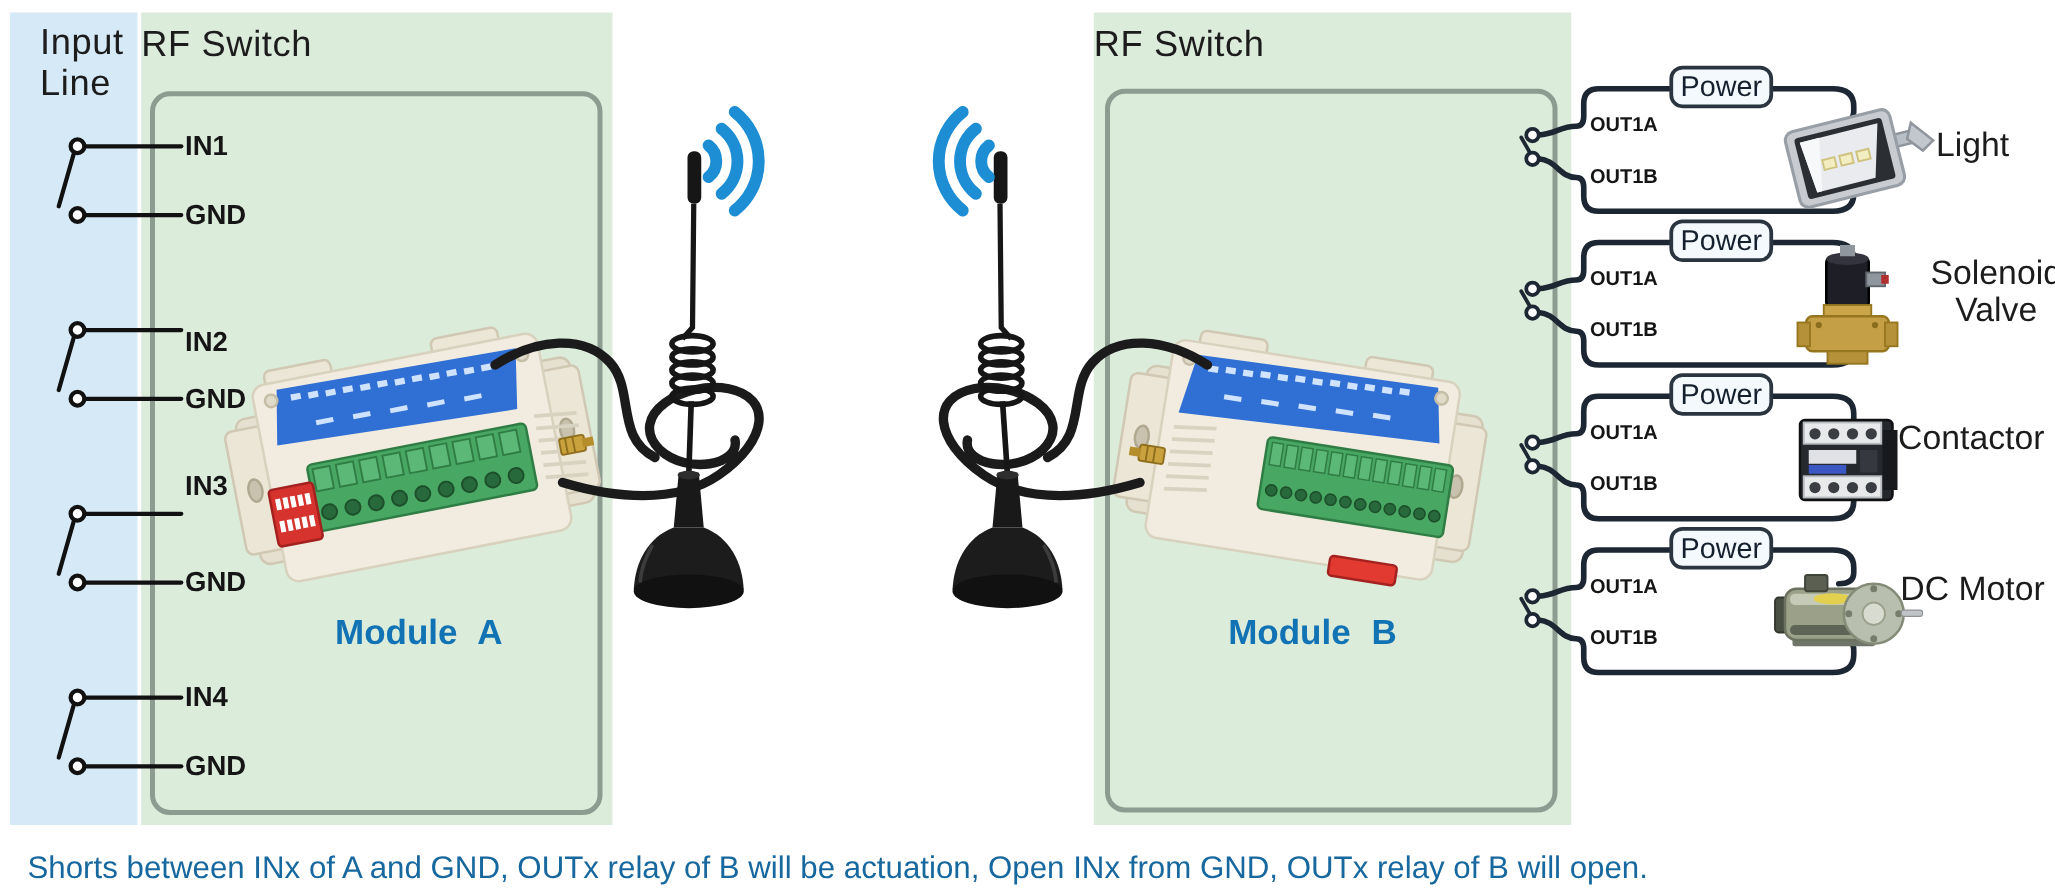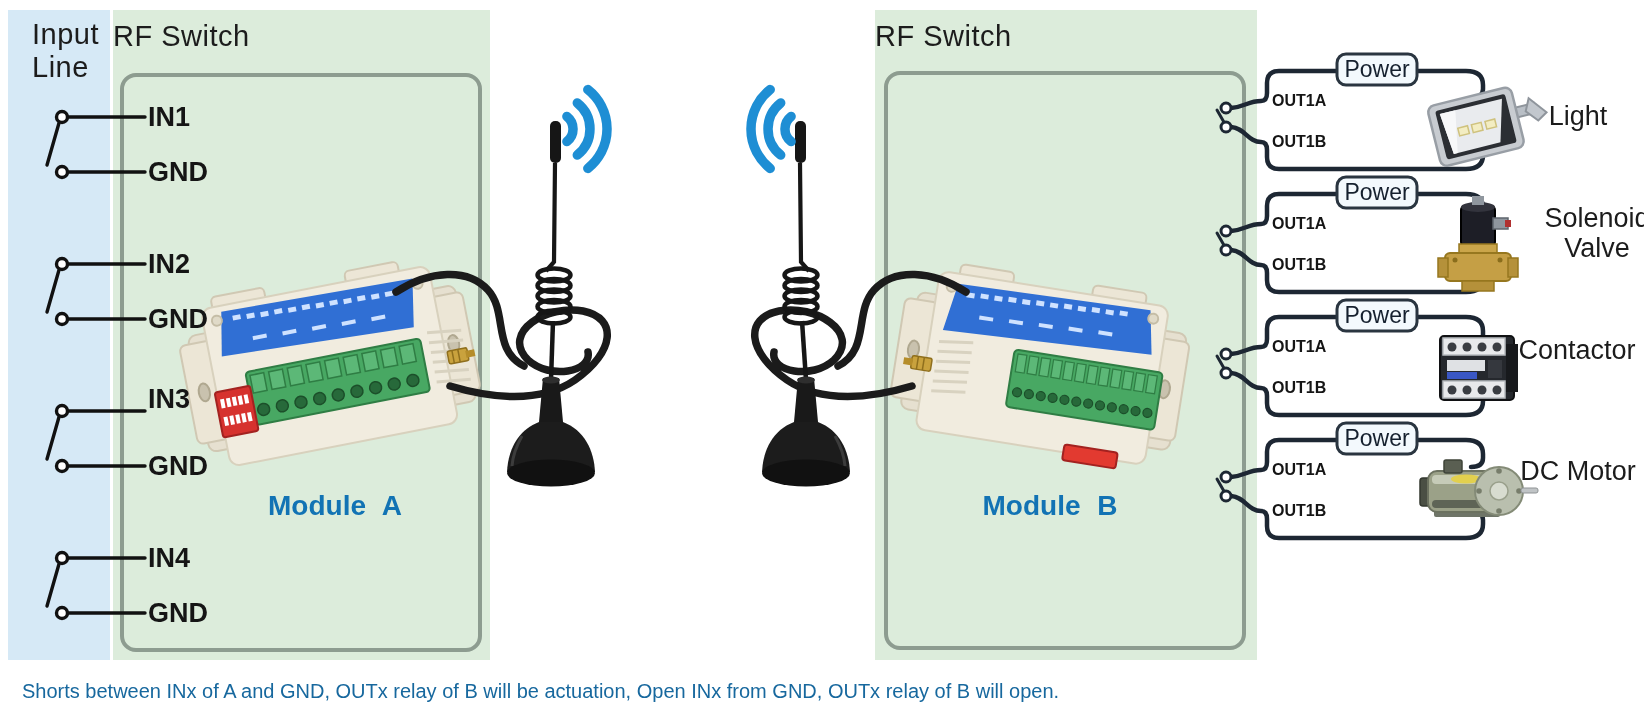--- a/index.html
+++ b/index.html
@@ -12,28 +12,28 @@
     font-family:Liberation Sans, sans-serif;overflow:hidden;}
   .panel{position:absolute;top:10px;height:650px;}
   .panel-blue{background:var(--panel-blue);}
   .panel-green{background:var(--panel-green);}
   .panel-title{position:absolute;font-size:29px;color:#1c1c1c;letter-spacing:.5px;}
   .panel-title.centered{left:0;right:0;text-align:left;top:10px;}
   .inner-frame{position:absolute;border:4px solid var(--frame-gray);border-radius:16px;
     box-sizing:border-box;z-index:2;}
   svg.overlay{position:absolute;left:0;top:0;z-index:3;}
   .lbl{position:absolute;z-index:5;white-space:nowrap;}
-  .pin-label{font-weight:bold;font-size:27px;color:var(--label-dark);height:26px;line-height:26px;}
+  .pin-label{font-weight:bold;font-size:22px;color:var(--label-dark);height:26px;line-height:26px;}
   .out-label{font-weight:bold;font-size:16px;color:var(--label-dark);height:26px;line-height:26px;}
   .power-label{font-size:23px;color:#15202e;width:80px;text-align:center;height:39px;line-height:28px;}
   .module-label{font-weight:bold;font-size:28px;color:var(--module-label-blue);
     width:220px;text-align:center;word-spacing:9px;}
   .load-label{font-size:27px;color:#1c1c1c;width:170px;text-align:center;
     line-height:30px;white-space:normal;}
-  .note{position:absolute;left:22px;top:680px;font-size:20px;color:var(--note-blue);z-index:5;}
+  .note{position:absolute;left:22px;top:680px;font-size:25px;color:var(--note-blue);z-index:5;}
 </style>
 </head>
 <body>
 
 <div class="canvas">
 
   <div class="panel panel-blue" style="left:8px;width:102px;">
     <div class="panel-title" style="left:24px;top:8px;width:86px;white-space:normal;line-height:33px;">Input Line</div>
   </div>
 
@@ -394,23 +394,23 @@
           <circle cx="1499" cy="511" r="2.8"></circle>
         <circle cx="1479" cy="491" r="2.8"></circle>
           <circle cx="1519" cy="491" r="2.8"></circle>
       </g>
       <rect x="1521" y="488" width="17" height="5" rx="2" fill="#c0c4c6" stroke="#8f9395" stroke-width="1"></rect>
     </g>
   </svg>
 
   <div class="lbl pin-label" style="left:148px;top:104px;">IN1</div>
   <div class="lbl pin-label" style="left:148px;top:159px;">GND</div>
-  <div class="lbl pin-label" style="left:148px;top:251px;">IN2</div>
+  <div class="lbl pin-label" style="left:148px;top:261px;">IN2</div>
   <div class="lbl pin-label" style="left:148px;top:306px;">GND</div>
-  <div class="lbl pin-label" style="left:148px;top:386px;">IN3</div>
+  <div class="lbl pin-label" style="left:148px;top:376px;">IN3</div>
   <div class="lbl pin-label" style="left:148px;top:453px;">GND</div>
   <div class="lbl pin-label" style="left:148px;top:545px;">IN4</div>
   <div class="lbl pin-label" style="left:148px;top:600px;">GND</div>
 
   <div class="lbl module-label" style="left:940px;top:490px;">Module B</div>
   <div class="lbl module-label" style="left:225px;top:490px;">Module A</div>
 
   <div class="lbl power-label" style="left:1337px;top:55px;">Power</div>
   <div class="lbl out-label" style="left:1272px;top:88px;">OUT1A</div>
   <div class="lbl out-label" style="left:1272px;top:129px;">OUT1B</div>

